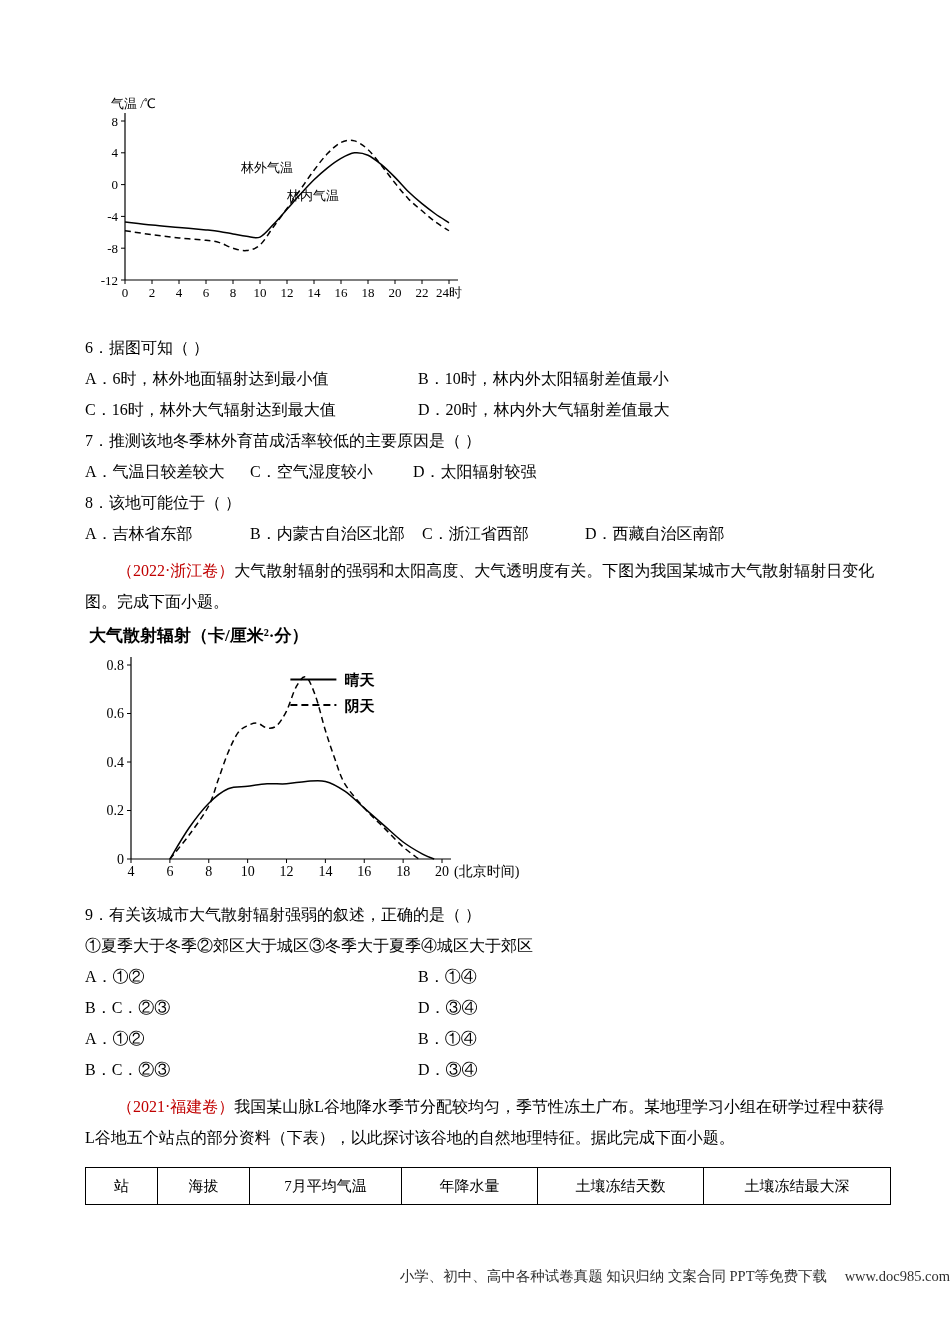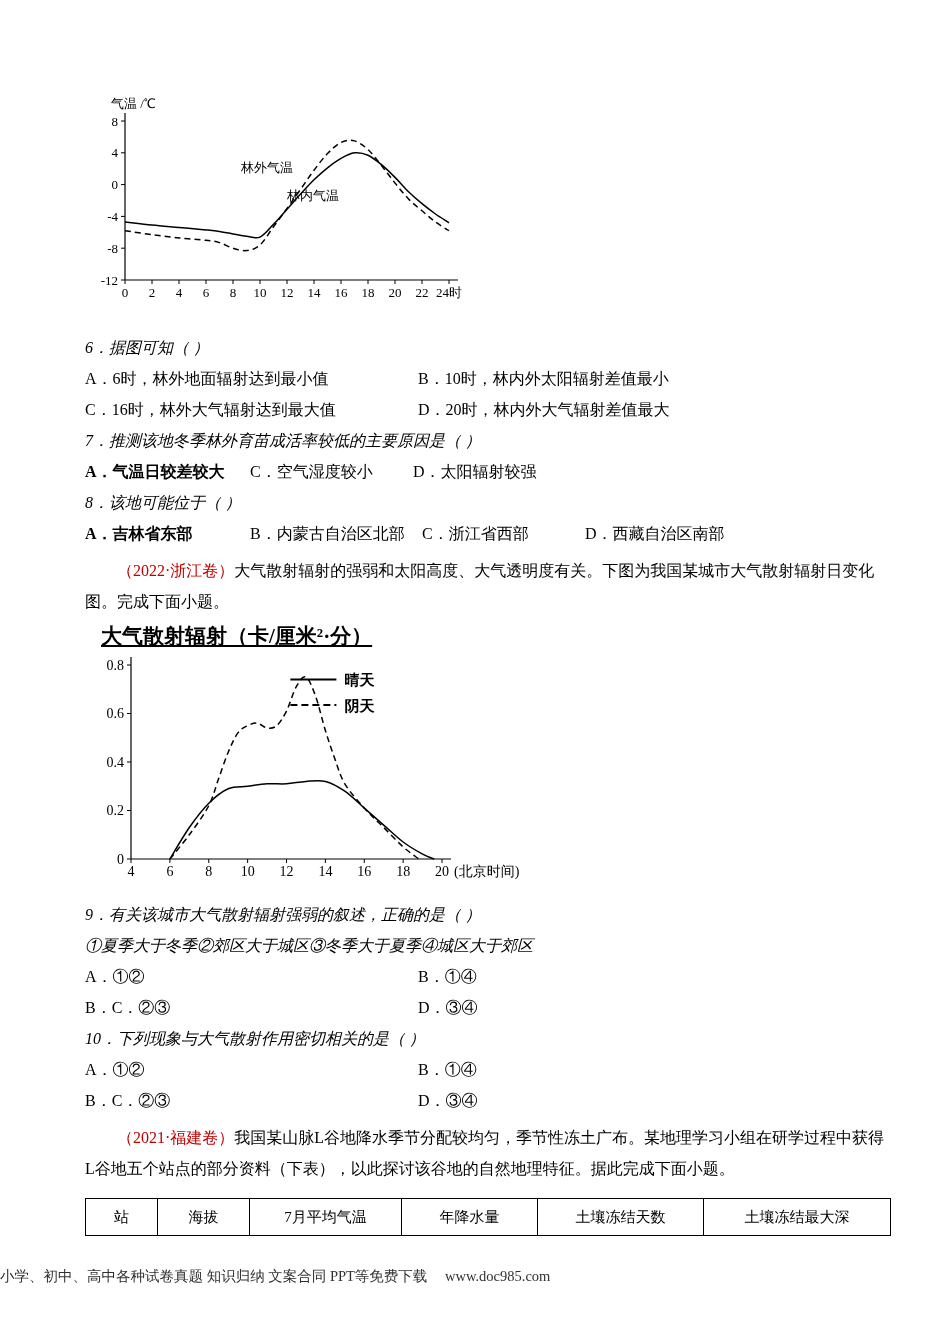--- a/index.html
+++ b/index.html
@@ -1,34 +1,34 @@
 <!DOCTYPE html>
 <html><head>
 <meta charset="utf-8">
 <style>
   * { margin:0; padding:0; box-sizing:border-box; }
   html,body { width:950px; height:1344px; background:#ffffff; overflow:hidden; }
   body { font-family:"Liberation Serif", serif; color:#000; font-size:16px; position:relative; }
   .page { padding:95px 60px 0 85px; }
-  .qline { line-height:31px;font-style:italic; }
+  .qline { line-height:31px; }
   .opt-row { display:flex; line-height:31px; }
   .col { width:333px; flex:0 0 333px; }
-  .w165 { width:165px; flex:0 0 165px;font-weight:bold; }
+  .w165 { width:165px; flex:0 0 165px; }
   .w172 { width:172px; flex:0 0 172px; }
   .w163 { width:163px; flex:0 0 163px; }
   .passage { line-height:31px; text-indent:2em; margin-top:6px; }
   .red { color:#c00000; }
   .chart-block { margin-bottom:18px; }
   .chart-block2 { margin-top:6px; margin-bottom:4px; }
-  .chart2-title { font-weight:bold; font-size:21px; line-height:26px; margin:6px 0 2px 16px;text-decoration:underline; }
+  .chart2-title { font-weight:bold; font-size:17px; line-height:26px; margin:6px 0 2px 4px; }
   svg text { font-family:"Liberation Serif", serif; fill:#000; }
   .data-table { border-collapse:collapse; width:805px; table-layout:fixed; margin-top:14px; }
   .data-table td { border:1px solid #000; height:37px; text-align:center; font-size:15px; }
   .tc0{width:72px;} .tc1{width:92px;} .tc2{width:152px;} .tc3{width:136px;font-family:Liberation Mono, monospace;} .tc4{width:166px;} .tc5{width:187px;}
-  .footer { position:absolute; left:0; right:0; bottom:58px; text-align:left; font-size:14.5px; color:#303030; }
+  .footer { position:absolute; left:0; right:0; bottom:58px; text-align:right; font-size:14.5px; color:#303030; }
   .footer-url { margin-left:14px; }
 </style>
 </head>
 <body>
 
 <div class="page">
 
   <div class="chart-block">
     <svg id="chart1" width="400" height="215">
         <line x1="40" y1="18" x2="40" y2="185" stroke="#000" stroke-width="1.2"></line>
@@ -164,21 +164,20 @@
       <span class="col">A．①②</span>
       <span>B．①④</span>
     </div>
     <div class="opt-row">
       <span class="col">B．C．②③</span>
       <span>D．③④</span>
     </div>
   </div>
 
   <div class="q">
-    <p class="qline">10．下列现象与大气散射作用密切相关的是（ ）</p>
     <div class="opt-row">
       <span class="col">A．①②</span>
       <span>B．①④</span>
     </div>
     <div class="opt-row">
       <span class="col">B．C．②③</span>
       <span>D．③④</span>
     </div>
   </div>
 

